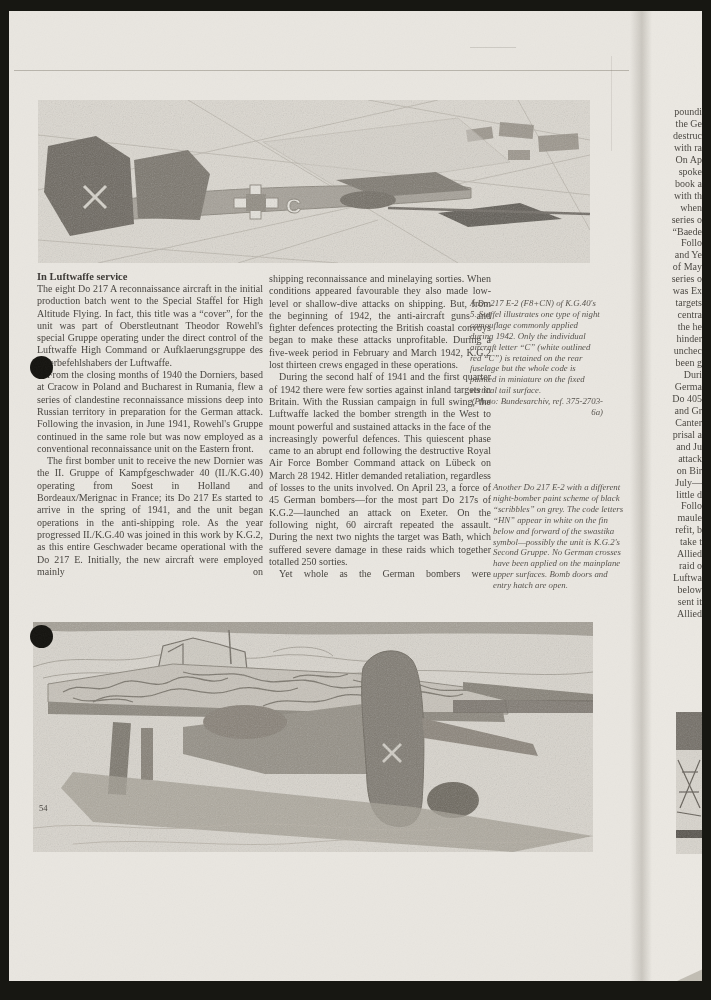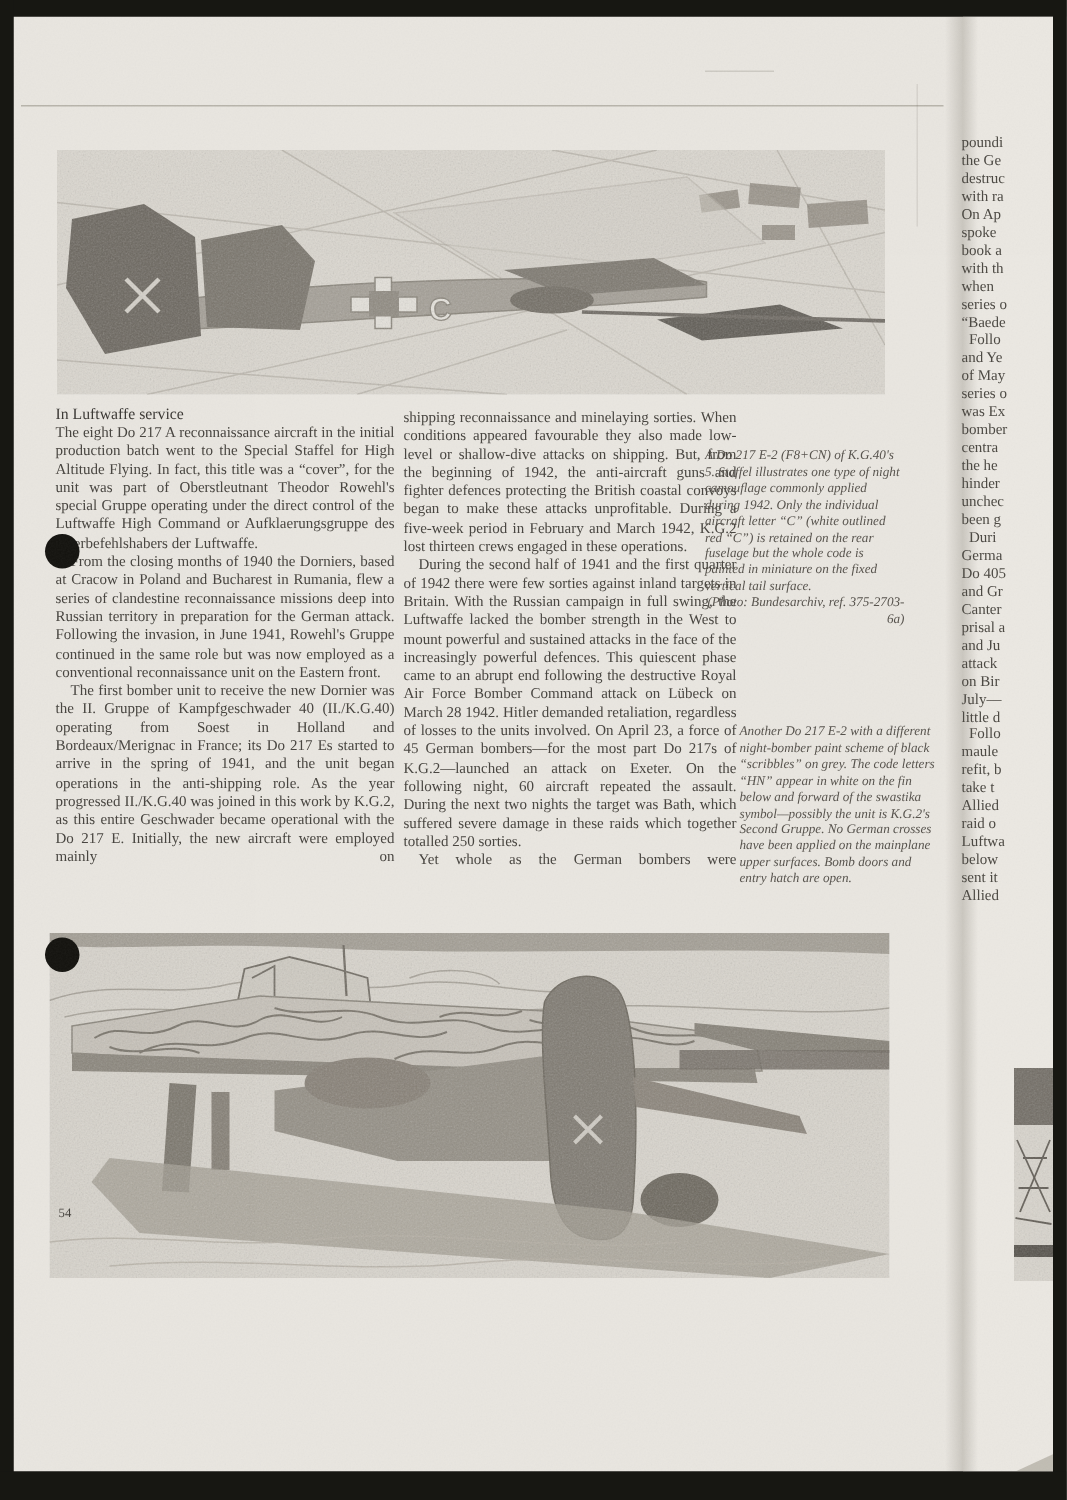--- a/index.html
+++ b/index.html
@@ -16,21 +16,21 @@
   #top-rule{left:5px;top:59px;width:615px;height:1px;opacity:.55;}
   #top-rule-frag{left:461px;top:36px;width:46px;height:1px;opacity:.3;}
   #crease{left:602px;top:45px;width:1px;height:95px;background:#6b655a;opacity:.14;}
   #corner-wedge{left:668px;top:958px;width:0;height:0;border-left:26px solid transparent;
     border-bottom:12px solid #b7b2a8;opacity:.8;}
   
   .bodycol{color:#46433e;font-size:10px;line-height:12.3px;text-align:justify;}
   .bodycol .para{margin:0;}
   .bodycol .para + .para{text-indent:10px;}
   .bodycol .para:last-child{text-align-last:justify;}
-  #heading{color:#3a3733;font-weight:normal;font-size:10.5px;margin:0 0 1px 0;}
+  #heading{color:#3a3733;font-weight:bold;font-size:10.5px;margin:0 0 1px 0;}
   .caption{color:#55514b;font-style:italic;font-size:8.8px;line-height:10.9px;}
   .caption .credit{display:block;text-align:right;}
   #page-number{color:#45423d;font-size:8.5px;}
   #adjacent-text{color:#4a4741;font-size:10px;line-height:11.95px;width:61px;
                  overflow:hidden;}
   #adjacent-text .adj-line{white-space:pre;overflow:hidden;}
   
   .punch-hole{width:23px;height:23px;border-radius:50%;background:#14130f;}
   
   .edge{background:#17170f;background:#171712;}
@@ -193,38 +193,38 @@
         </g>
         <rect width="560" height="230" filter="url(#grain)" opacity="0.28"></rect>
       </svg>
     </div>
 
     <div id="page-number" class="abs" style="left:30px;top:792px;font-family:Liberation Serif, serif;">54</div>
 
     <div class="abs punch-hole" style="left:21px;top:345px;"></div>
     <div class="abs punch-hole" style="left:21px;top:614px;"></div>
 
-    <div id="adjacent-text" class="abs" style="left:632px;top:79px;">
+    <div id="adjacent-text" class="abs" style="left:632px;top:95px;text-align:right;">
         <div class="adj-line">poundi</div>
         <div class="adj-line">the Ge</div>
         <div class="adj-line">destruc</div>
         <div class="adj-line">with ra</div>
         <div class="adj-line">On Ap</div>
         <div class="adj-line">spoke</div>
         <div class="adj-line">book a</div>
         <div class="adj-line">with th</div>
         <div class="adj-line">when</div>
         <div class="adj-line">series o</div>
         <div class="adj-line">“Baede</div>
         <div class="adj-line">  Follo</div>
         <div class="adj-line">and Ye</div>
         <div class="adj-line">of May</div>
         <div class="adj-line">series o</div>
         <div class="adj-line">was Ex</div>
-        <div class="adj-line">bomber</div>
+        <div class="adj-line">targets</div>
         <div class="adj-line">centra</div>
         <div class="adj-line">the he</div>
         <div class="adj-line">hinder</div>
         <div class="adj-line">unchec</div>
         <div class="adj-line">been g</div>
         <div class="adj-line">  Duri</div>
         <div class="adj-line">Germa</div>
         <div class="adj-line">Do 405</div>
         <div class="adj-line">and Gr</div>
         <div class="adj-line">Canter</div>

